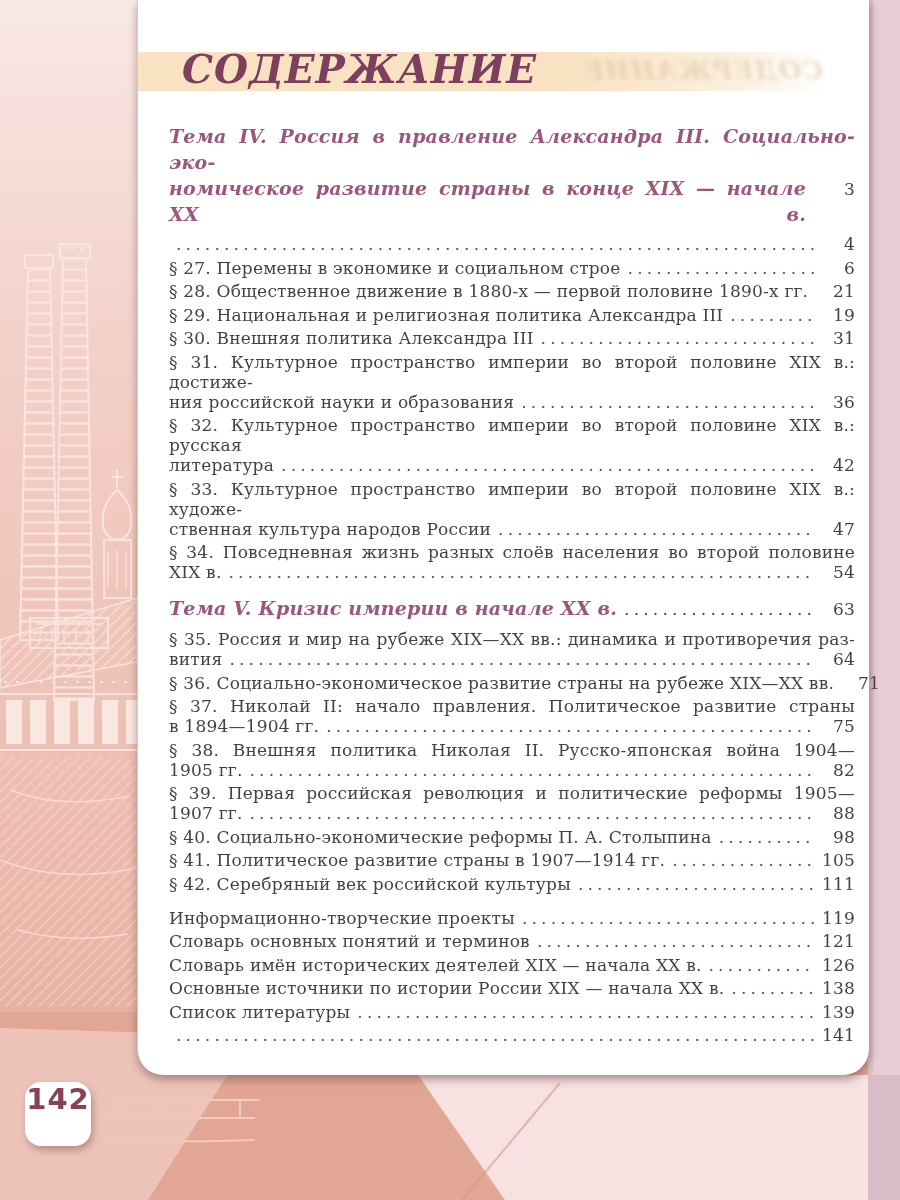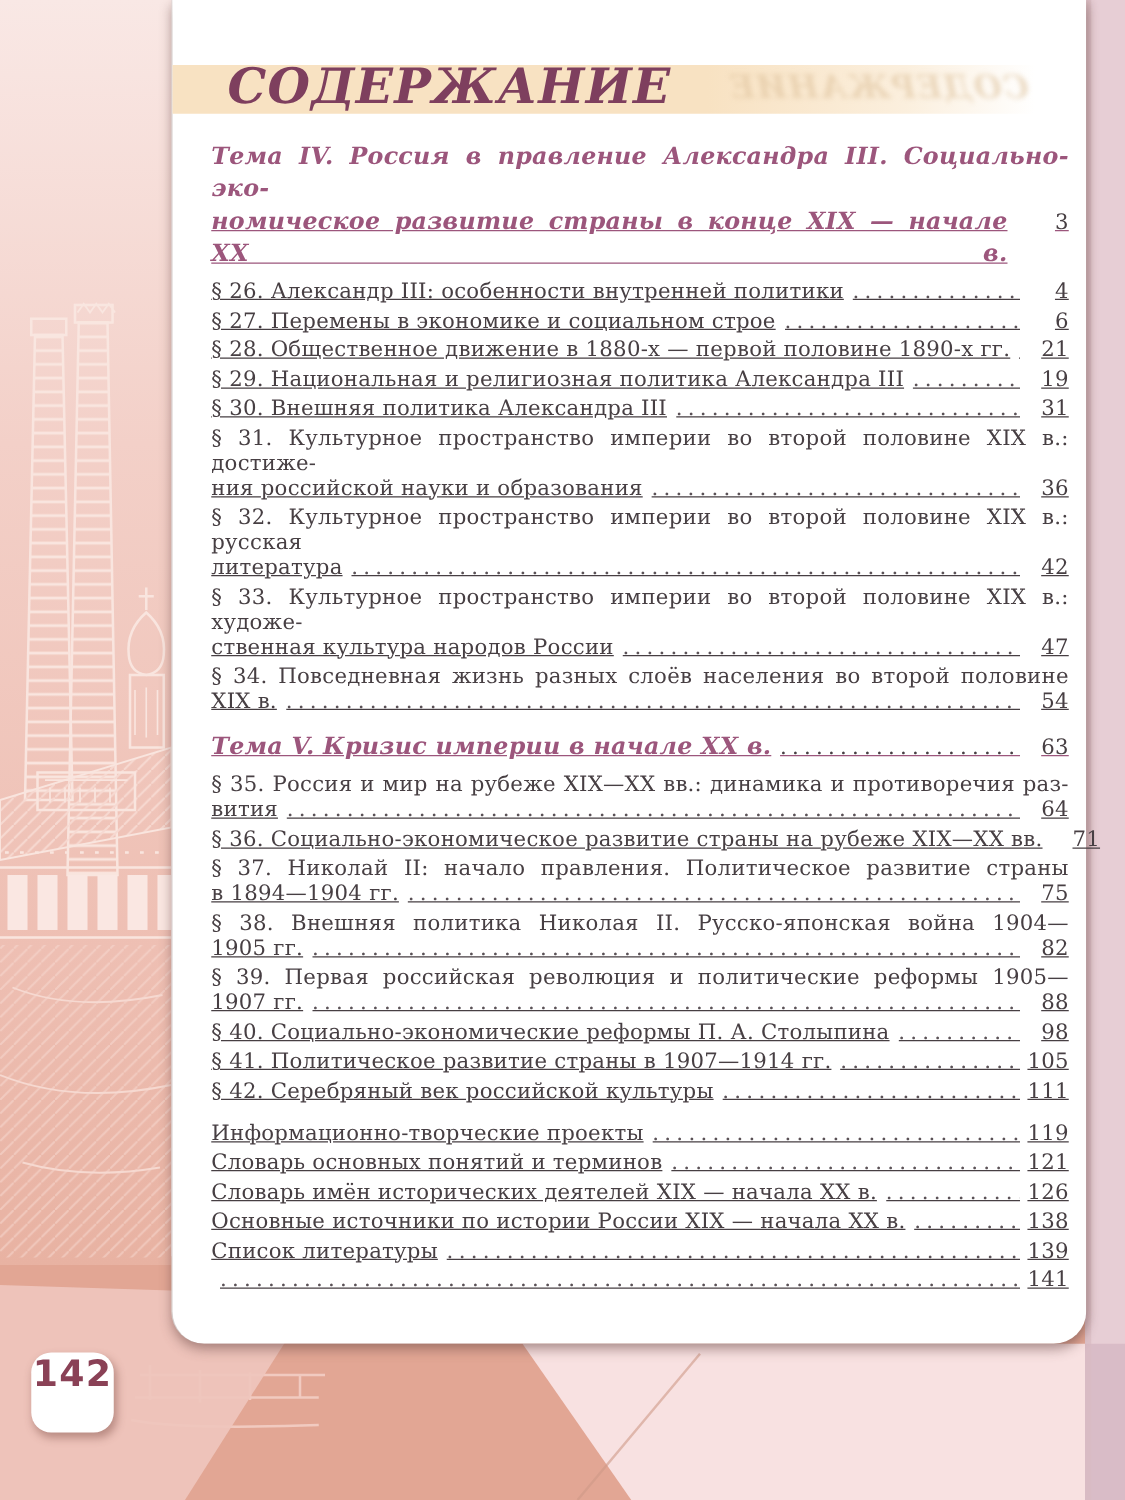--- a/index.html
+++ b/index.html
@@ -41,25 +41,25 @@
   
   .toc {
     position:absolute; left:31px; right:14px; top:112px;
     font-size:17px; line-height:20px; color:var(--text,#473f43);
     letter-spacing:.2px;
   }
   .section { margin-bottom:13px; }
   .backmatter { margin-top:14px; }
   .heading {
     font-style:italic; font-weight:700; font-size:19px; line-height:26px;
-    color:var(--heading,#9c567c); margin-bottom:7px;
+    color:var(--heading,#9c567c); margin-bottom:7px;margin-top:11px;
   }
   .entry { margin-bottom:3.5px; }
   .line.just { text-align:justify; text-align-last:justify; }
-  .lastline { display:flex; align-items:baseline;text-decoration:underline; }
+  .lastline { display:flex; align-items:baseline; }
   .text { white-space:nowrap; }
   .text.grow { flex:1; white-space:normal; text-align:justify; text-align-last:justify; margin-right:12px; }
   .heading .text { color:var(--heading,#9c567c); }
   .heading .leader, .heading .page {
     font-style:normal; font-weight:400; font-size:17px; color:var(--text,#473f43);
   }
   .leader {
     flex:1; overflow:hidden; white-space:nowrap;
     margin:0 2px 0 7px; color:#5a5156;
   }
@@ -168,21 +168,20 @@
         <div class="section">
           <div class="heading">
             <div class="line just">Тема IV. Россия в правление Александра III. Социально-эко-</div>
             <div class="lastline">
               <span class="text grow">номическое развитие страны в конце XIX — начале XX в.</span>
               <span class="page">3</span>
             </div>
           </div>
           <div class="entry">
             <div class="lastline">
-              <span class="text">§ 26. Александр III: особенности внутренней политики</span>
               <span class="leader"></span>
               <span class="page">4</span>
             </div>
           </div>
           <div class="entry">
             <div class="lastline">
               <span class="text">§ 27. Перемены в экономике и социальном строе</span>
               <span class="leader"></span>
               <span class="page">6</span>
             </div>

